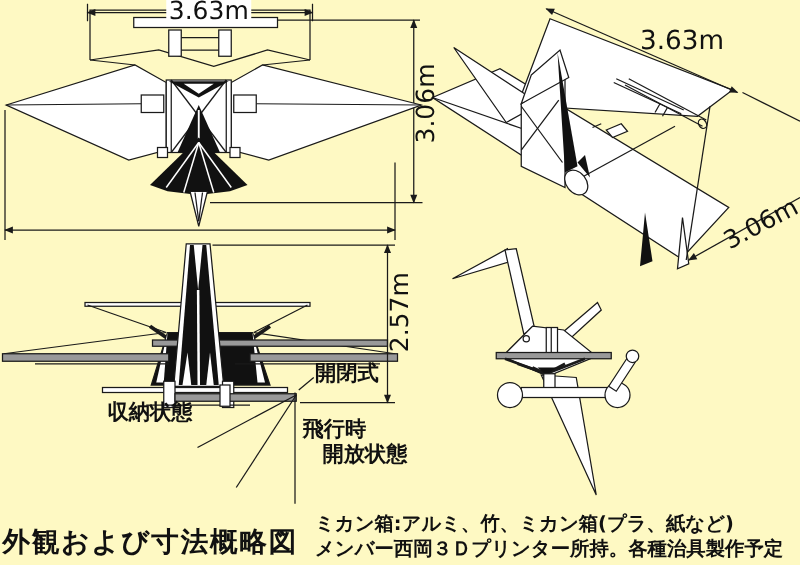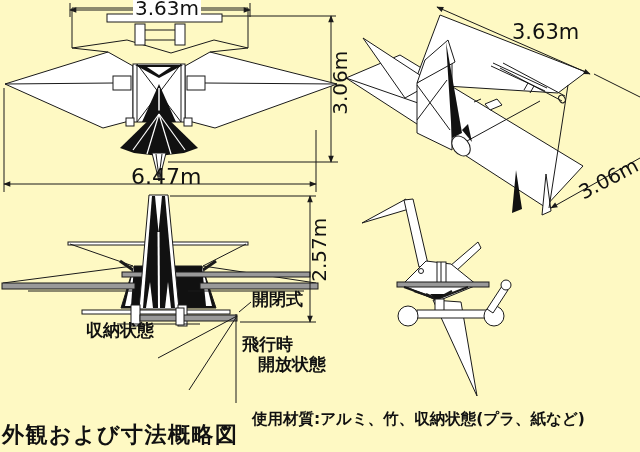--- a/index.html
+++ b/index.html
@@ -204,28 +204,28 @@
     <rect x="435" y="299" width="9" height="12" fill="#fff"></rect>
     <rect x="417" y="310" width="74" height="8" fill="#fff"></rect>
     <circle cx="408" cy="316" r="10" fill="#fff"></circle>
     <circle cx="494" cy="316" r="10" fill="#fff"></circle>
     <path d="M487,309 L502,286 L508,290 L493,313 Z" fill="#fff"></path>
     <circle cx="506" cy="285" r="5" fill="#fff"></circle>
   </g>
 </svg>
 
 <div class="lbl dim onLine" style="left:133px;top:-2px;">3.63m</div>
-<div class="lbl dim" style="left:131px;top:165px;font-size:22px;">6.47m</div>
 <div class="lbl dim rot90" style="left:311px;top:74px;width:60px;">3.06m</div>
 
 <div class="lbl dim" style="left:512px;top:21px;font-size:21px;">3.63m</div>
 <div class="lbl dim rot28" style="left:577px;top:169px;width:62px;">3.06m</div>
 
 <div class="lbl dim rot90" style="left:290px;top:241px;width:60px;">2.57m</div>
 <div class="lbl jp" style="left:46px;top:321px;margin-left:40px;">収納状態</div>
 <div class="lbl jp" style="left:252px;top:290px;">開閉式</div>
 <div class="lbl jp" style="left:242px;top:335px;">飛行時</div>
 <div class="lbl jp" style="left:242px;top:355px;padding-left:16px;">開放状態</div>
 
 <div class="lbl caption" style="left:2px;top:423px;">外観および寸法概略図</div>
-<div class="lbl note" style="left:252px;top:411px;">使用材質:アルミ、竹、収納状態(プラ、紙など)</div>
+<div class="lbl note" style="left:252px;top:411px;">ミカン箱:アルミ、竹、ミカン箱(プラ、紙など)</div>
+<div class="lbl note" style="left:252px;top:431px;">メンバー西岡３Ｄプリンター所持。各種治具製作予定</div>
 
 </div>
 
 </body></html>

